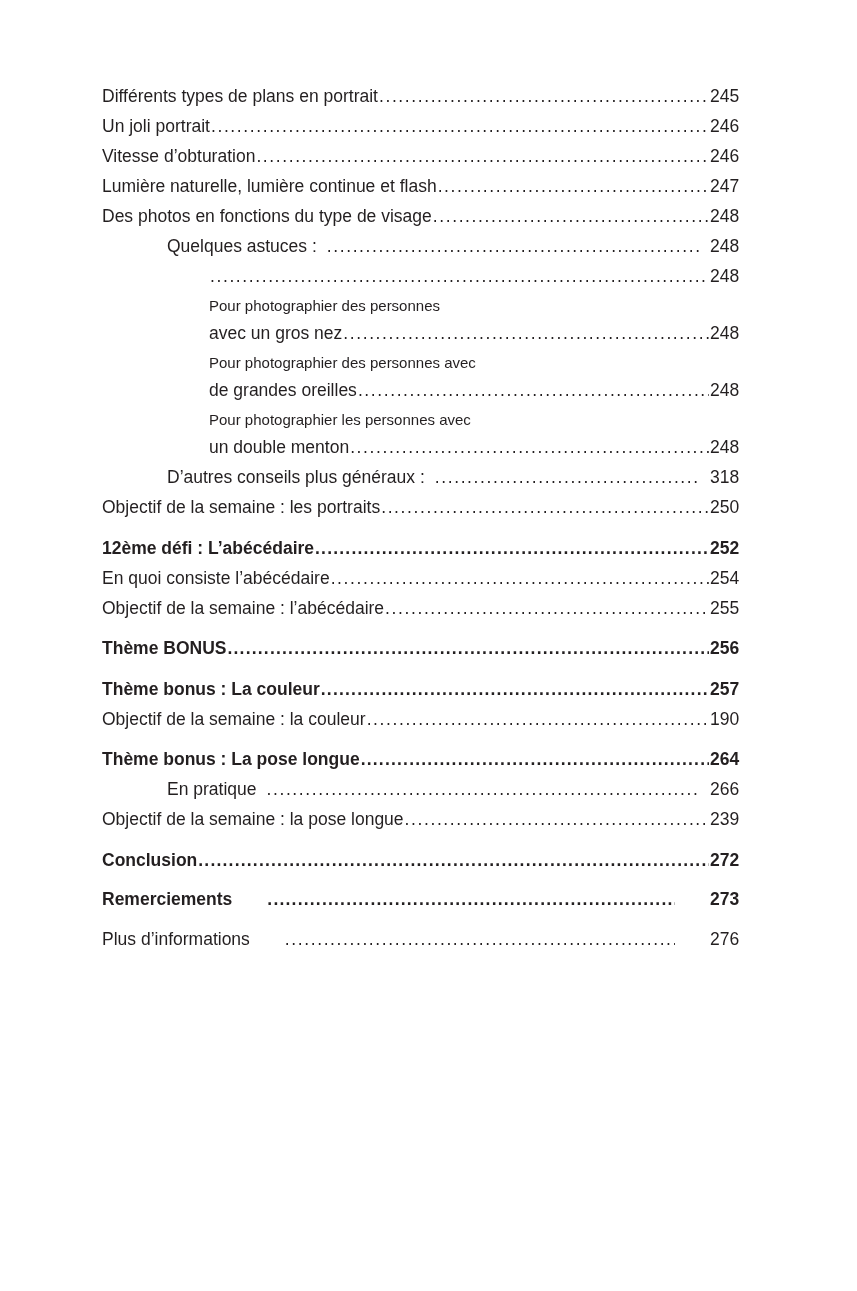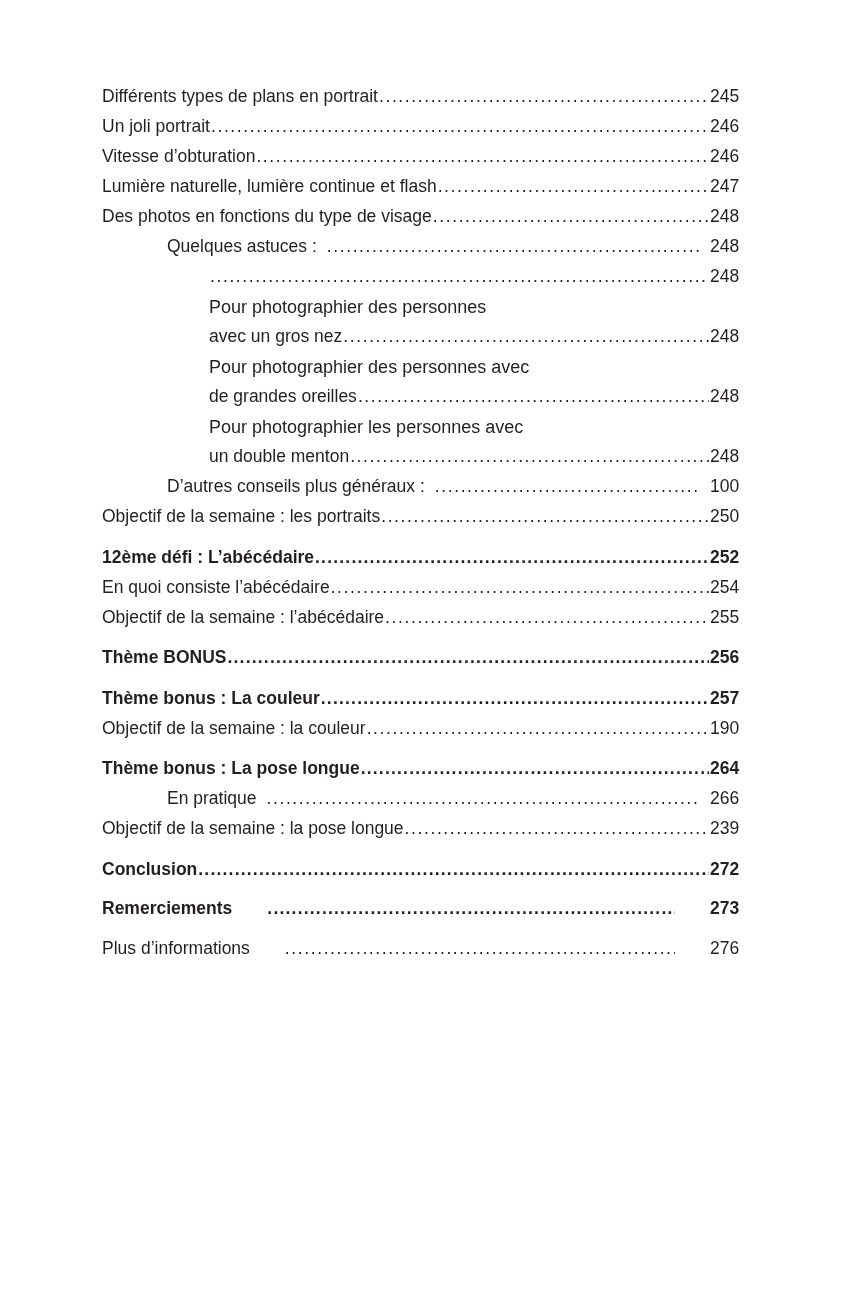--- a/index.html
+++ b/index.html
@@ -64,21 +64,21 @@
 
   .bold .label, .bold .page-no { font-weight: bold; }
   .bold .leader { font-weight: bold; letter-spacing: 1.2px; }
 
   
   .gap-lg { margin-top: 23px; }
   .gap-md { margin-top: 22px; gap: 34px; }
 
   
   .wrap-first {
-    font-size: 18px;
+    font-size: 15px;
     line-height: 1.0;
     margin-bottom: 12px;
   }
 </style>
 </head>
 <body>
 
 <div class="page">
   <div class="toc" id="toc-root">
       <div class="entry lvl0">
@@ -129,21 +129,21 @@
       </div>
       <div class="wrap-first lvl2">Pour photographier les personnes avec</div>
       <div class="entry lvl2">
         <span class="label">un double menton</span>
         <span class="leader">....................................................................................................................................................................................</span>
         <span class="page-no">248</span>
       </div>
       <div class="entry lvl1">
         <span class="label">D’autres conseils plus généraux :</span>
         <span class="leader">....................................................................................................................................................................................</span>
-        <span class="page-no">100</span>
+        <span class="page-no">318</span>
       </div>
       <div class="entry lvl0">
         <span class="label">Objectif de la semaine : les portraits</span>
         <span class="leader">....................................................................................................................................................................................</span>
         <span class="page-no">250</span>
       </div>
       <div class="entry lvl0 bold gap-lg">
         <span class="label">12ème défi : L’abécédaire</span>
         <span class="leader">....................................................................................................................................................................................</span>
         <span class="page-no">252</span>

